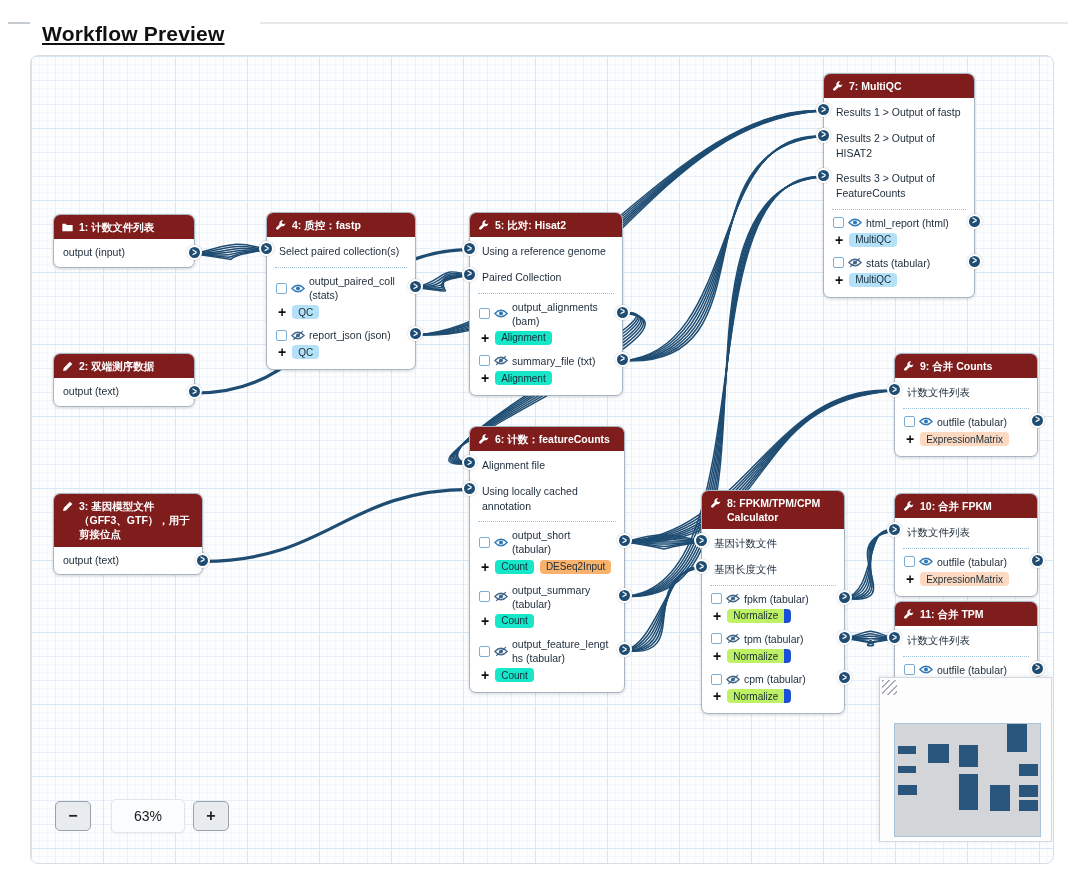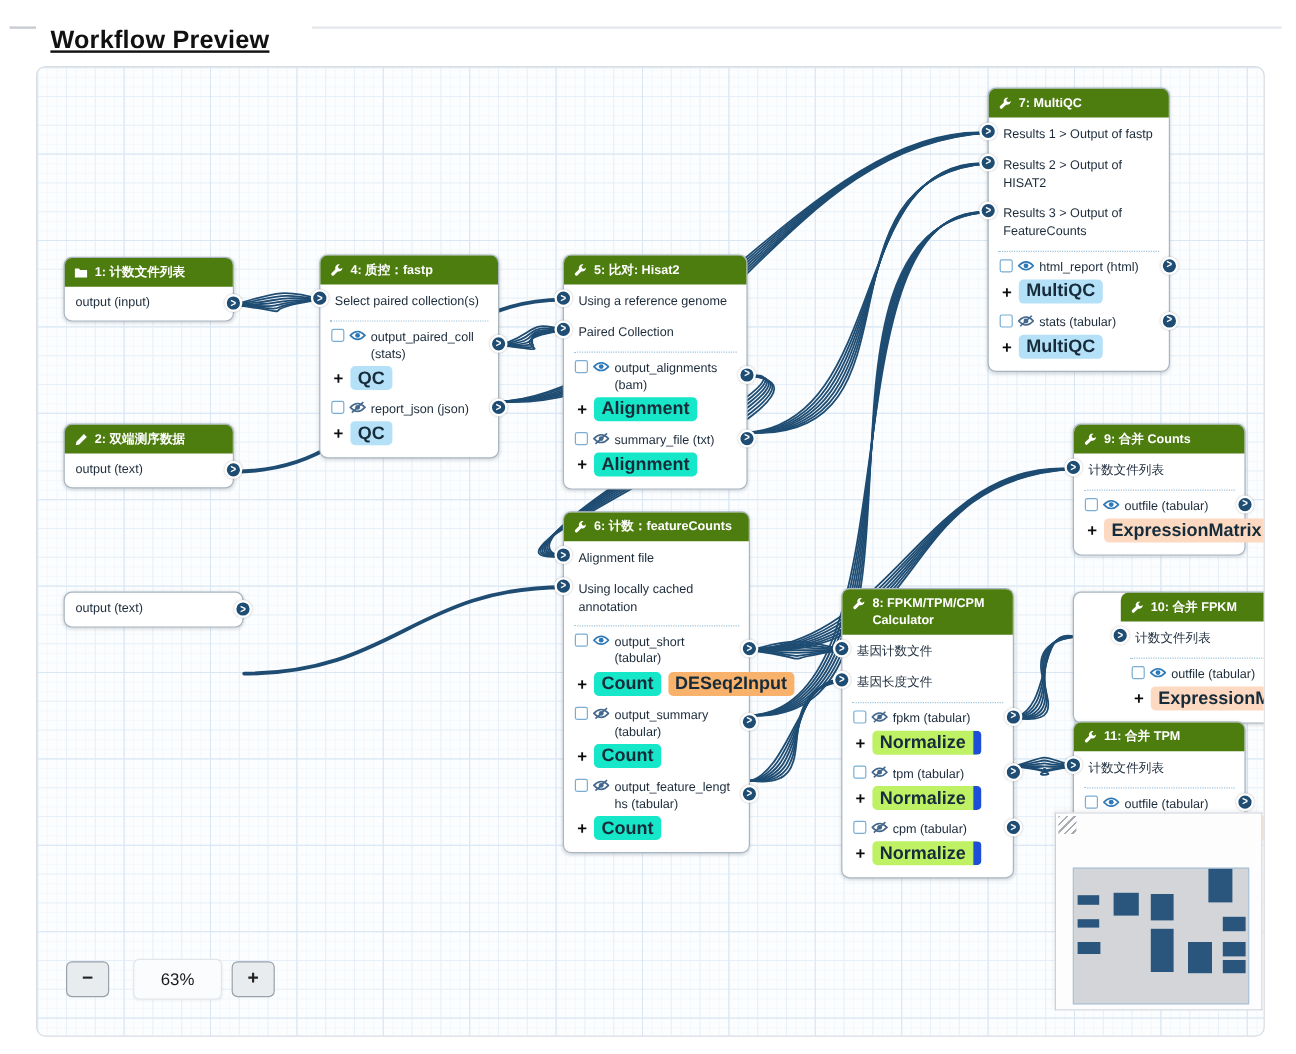--- a/index.html
+++ b/index.html
@@ -16,32 +16,32 @@
       linear-gradient(to bottom,#d9e7f4 1px,transparent 1px),
       linear-gradient(to right,#e7f0f8 1px,transparent 1px),
       linear-gradient(to bottom,#e7f0f8 1px,transparent 1px),
       linear-gradient(to right,#f3f8fc 1px,transparent 1px),
       linear-gradient(to bottom,#f3f8fc 1px,transparent 1px);
     background-size:72px 72px,72px 72px,24px 24px,24px 24px,8px 8px,8px 8px;}
   #edges{position:absolute;left:0;top:0;z-index:1;pointer-events:none;}
 
   .node{position:absolute;background:#fff;border:1px solid #a9b6c2;border-radius:7px;
     box-shadow:0 1px 3px rgba(20,40,60,.18);font-size:10.5px;color:#1c2b3a;z-index:2;}
-  .node-header{background:#4d7c0f;color:#fff;font-weight:bold;font-size:10.5px;padding:5px 8px;
+  .node-header{background:#7f1d1d;color:#fff;font-weight:bold;font-size:10.5px;padding:5px 8px;
     border-radius:6px 6px 0 0;display:flex;gap:6px;align-items:flex-start;line-height:1.35;}
   .hicon{flex:0 0 auto;width:11px;height:11px;margin-top:2px;}
   .node-body{position:relative;padding:1px 0 5px;}
   .in-row{position:relative;padding:6px 8px 5px 12px;line-height:1.4;}
   .io-row{position:relative;padding:7px 14px 7px 9px;line-height:1.3;}
   .divider{margin:3px 8px 2px;border-top:1px dotted #9fc3da;}
-  .out-row{position:relative;display:flex;gap:4px;padding:4px 15px 1px 9px;line-height:1.35;}
+  .out-row{position:relative;display:flex;gap:4px;align-items:center;padding:4px 15px 1px 9px;line-height:1.35;}
   .out-row .lbl{flex:1;word-break:break-word;}
   .tag-row{display:flex;gap:6px;align-items:center;padding:2px 8px 5px 11px;}
   .plus{font-weight:bold;font-size:14px;color:#0c0c0c;line-height:1;}
-  .badge{border-radius:4px;padding:1.5px 6px;font-size:15px;font-weight:bold;color:#172c3a;white-space:nowrap;}
+  .badge{border-radius:4px;padding:1.5px 6px;font-size:10px;font-weight:normal;color:#172c3a;white-space:nowrap;}
   .badge-qc,.badge-multiqc{background:#b5e1f8;}
   .badge-count{background:#17e7c9;}
   .badge-deseq{background:#f8b26c;}
   .badge-norm{background:#bef264;border-right:7px solid #1d4ed8;}
   .badge-expr{background:#fcd9c0;}
   .cbx{width:11px;height:11px;border:1.5px solid #79add4;border-radius:2px;background:#fff;flex:0 0 auto;box-sizing:border-box;}
   .eye{width:14px;height:11px;flex:0 0 auto;}
   .conn{position:absolute;width:15px;height:15px;border-radius:50%;background:#1e4c72;border:2px solid #fff;
     color:#fff;display:flex;align-items:center;justify-content:center;z-index:3;box-sizing:border-box;
     box-shadow:0 0 2px rgba(0,0,0,.25);}
@@ -53,21 +53,21 @@
   
   .n1{left:22px;top:158px;width:140px;}
   .n2{left:22px;top:297px;width:140px;}
   .n3{left:22px;top:437px;width:148px;}
   .n4{left:235px;top:156px;width:148px;}
   .n5{left:438px;top:156px;width:152px;}
   .n6{left:438px;top:370px;width:154px;}
   .n7{left:792px;top:17px;width:150px;}
   .n8{left:670px;top:434px;width:142px;}
   .n9{left:863px;top:297px;width:142px;}
-  .n10{left:863px;top:437px;width:142px;padding-left:39px;}
+  .n10{left:863px;top:437px;width:142px;}
   .n11{left:863px;top:545px;width:142px;}
 
   .zoombar{position:absolute;left:24px;top:743px;display:flex;align-items:center;gap:8px;z-index:5;}
   .zbtn{width:34px;height:28px;background:#e9ecef;border:1px solid #98a1aa;border-radius:5px;
     font-size:16px;font-weight:bold;color:#222;display:flex;align-items:center;justify-content:center;cursor:pointer;}
   .zlevel{width:72px;height:32px;background:#fbfcfd;border:1px solid #e2e6ea;border-radius:5px;
     font-size:14px;color:#1a1a1a;display:flex;align-items:center;justify-content:center;box-shadow:0 1px 2px rgba(0,0,0,.05);margin-left:12px;}
 
   .minimap{position:absolute;left:848px;top:621px;width:171px;height:163px;background:#fdfdfe;
     border:1px solid #d4dae0;border-left:1px solid #c9d0d6;box-shadow:-1px -1px 4px rgba(0,0,0,.08);z-index:6;}
@@ -202,20 +202,26 @@
       </div>
       <div class="io-row">
         <span class="lbl">output (text)</span>
         <span class="conn">
             <i>&gt;</i>
           </span>
       </div>
     </div>
 
     <div class="node n3">
+      <div class="node-header">
+        <svg class="hicon" viewBox="0 0 15 15">
+            <path fill="#fff" d="M10.8.9l3.3 3.3-8.6 8.6-4 .8.8-4z"></path>
+          </svg>
+        <span>3: 基因模型文件（GFF3、GTF），用于剪接位点</span>
+      </div>
       <div class="io-row">
         <span class="lbl">output (text)</span>
         <span class="conn">
             <i>&gt;</i>
           </span>
       </div>
     </div>
 
     <div class="node n4">
       <div class="node-header">

